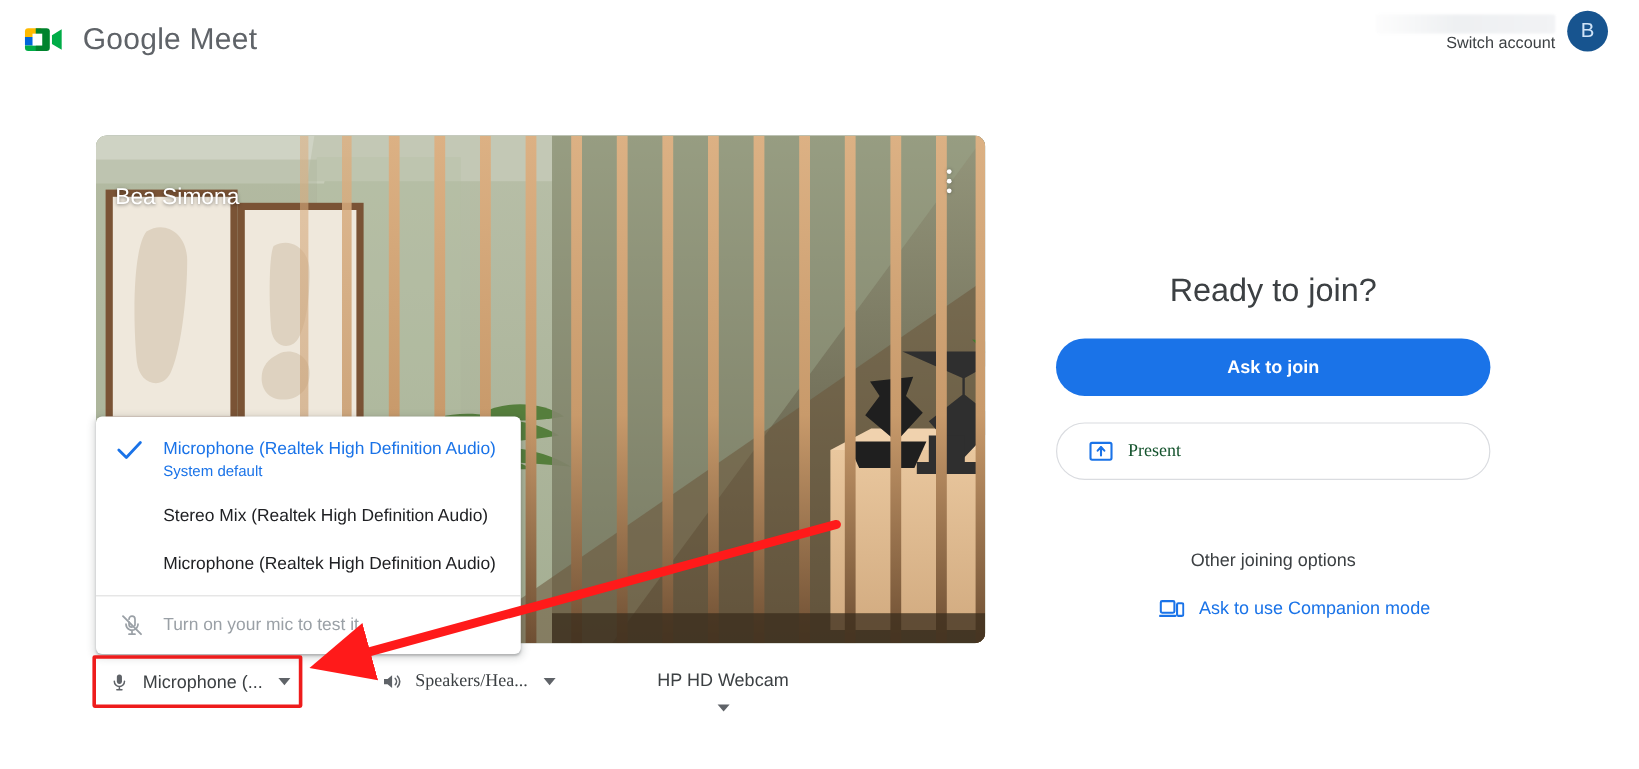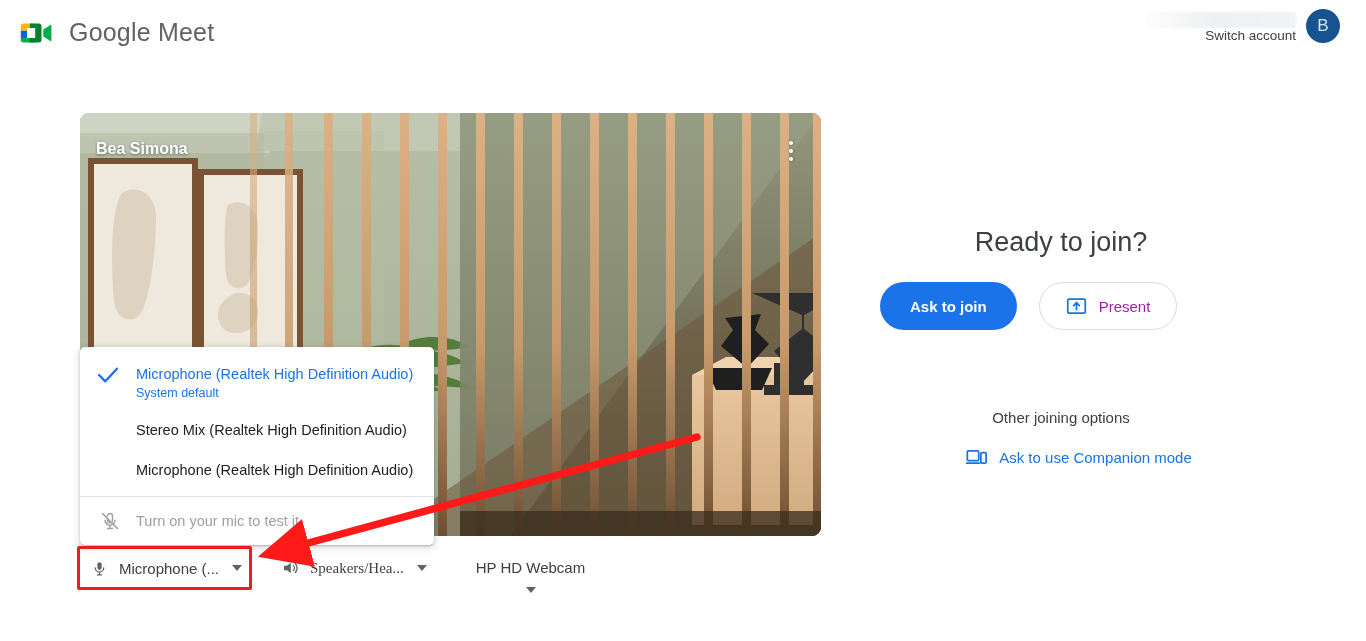--- a/index.html
+++ b/index.html
@@ -6,21 +6,21 @@
   html, body {
     width: 1366px; height: 641px;
     background: #ffffff;
     font-family: "Liberation Sans", sans-serif;
     overflow: hidden;
   }
   .page { position: relative; width: 1366px; height: 641px; background: #fff; }
 
   
   .header { position: absolute; top: 0; left: 0; width: 1366px; height: 75px; }
-  .brand { position: absolute; left: 19px; top: 18px; display: flex; gap: 14px; }
+  .brand { position: absolute; left: 19px; top: 18px; display: flex; align-items: center; gap: 14px; }
   .meet-logo { width: 36px; height: 30px; display: block; }
   .brand-text { font-size: 25px; color: #5f6368; letter-spacing: .2px; font-weight: 400; }
 
   .acct { position: absolute; right: 26px; top: 8px; display: flex; align-items: center; gap: 10px; }
   .acct-text { text-align: right; line-height: 1.25; padding-top: 4px; }
   .acct-email {
     font-size: 13px; color: #3c4043; height: 16px;
     background: linear-gradient(90deg,#fdfdfd 0%, #eef0f2 45%, #f2f3f5 100%);
     color: transparent; border-radius: 2px; filter: blur(1px); width: 150px; margin-left: auto;
   }
@@ -31,32 +31,32 @@
     font-size: 17px; display: flex; align-items: center; justify-content: center;
   }
 
   
   .preview {
     position: absolute; left: 80px; top: 113px; width: 741px; height: 423px;
     border-radius: 9px; overflow: hidden; background: #8f9a86;
   }
   .preview svg { position: absolute; inset: 0; width: 100%; height: 100%; display: block; }
   .pv-name {
-    position: absolute; left: 16px; top: 27px; color: #fff; font-size: 16px;
-    font-weight: bold; text-shadow: 0 1px 3px rgba(0,0,0,.45); z-index: 4;
+    position: absolute; left: 16px; top: 41px; color: #fff; font-size: 19px;
+    font-weight: normal; text-shadow: 0 1px 3px rgba(0,0,0,.45); z-index: 4;
   }
   .pv-more {
     position: absolute; right: 17px; top: 22px; width: 26px; height: 32px; z-index: 4;
     display: flex; flex-direction: column; align-items: center; justify-content: center; gap: 4px;
     cursor: pointer;
   }
   .pv-more i { width: 4px; height: 4px; border-radius: 50%; background: #fff; display:block; box-shadow:0 0 3px rgba(0,0,0,.35); }
 
   
-  .devbar { position: absolute; left: 80px; top: 548px; display: flex; align-items: flex-end; }
+  .devbar { position: absolute; left: 80px; top: 548px; display: flex; align-items: flex-end; gap: 36px; }
   .devbtn {
     display: flex; align-items: center; gap: 11px; height: 40px; padding: 0 11px;
     font-size: 15px; color: #3c4043; cursor: pointer; white-space: nowrap;
     background: transparent; border: none;
   }
   .devbtn .caret {
     width: 0; height: 0; border-left: 5px solid transparent; border-right: 5px solid transparent;
     border-top: 6px solid #5f6368; margin-left: 2px;
   }
   .dev-mic { width: 175px; }
@@ -76,31 +76,31 @@
   .dd-label { font-size: 14.5px; color: #202124; line-height: 20px; }
   .dd-item.selected .dd-label { color: #1a73e8; }
   .dd-sub { font-size: 12.5px; color: #1a73e8; line-height: 17px; margin-top: 1px; }
   .dd-divider { height: 1px; background: #e0e0e0; margin-top: 5px; }
   .dd-test { display: flex; align-items: center; gap: 16px; padding: 14px 8px 14px 20px; }
   .dd-test-label { font-size: 14.5px; color: #9aa0a6; }
 
   
   .rpanel { position: absolute; left: 880px; top: 225px; width: 362px; text-align: center; }
   .ready-title { font-size: 27px; color: #3c4043; font-weight: 400; line-height: 34px; }
-  .btn-row { display: flex; gap: 22px; margin-top: 23px; }
+  .btn-row { display: flex; justify-content: center; gap: 22px; margin-top: 23px; flex-direction: column; }
   .btn-join {
     background: #1a73e8; color: #fff; border: none; border-radius: 24px;
     height: 48px; padding: 0 30px; font-size: 15px; font-weight: bold; cursor: pointer;
   }
   .btn-present {
-    background: #fff; color: #a21caf; border: 1px solid #dadce0; border-radius: 24px;
+    background: #fff; color: #14532d; border: 1px solid #dadce0; border-radius: 24px;
     height: 48px; padding: 0 26px; font-size: 15px; cursor: pointer;
-    display: flex; align-items: center; gap: 12px;
-  }
-  .other-opts { font-size: 15px; color: #3c4043; margin-top: 79px; }
+    display: flex; align-items: center; gap: 12px; font-family: Liberation Serif, serif;
+  }
+  .other-opts { font-size: 15px; color: #3c4043; margin-top: 59px; }
   .companion {
     margin-top: 23px; display: inline-flex; align-items: center; gap: 12px;
     color: #1a73e8; font-size: 15px; cursor: pointer; margin-left: 36px;
   }
 
   
   .annot { position: absolute; inset: 0; pointer-events: none; z-index: 20; }
   .hl-box {
     position: absolute; left: 77px; top: 546px; width: 175px; height: 44px;
     border: 3px solid #ee1c1c; border-radius: 2px;

